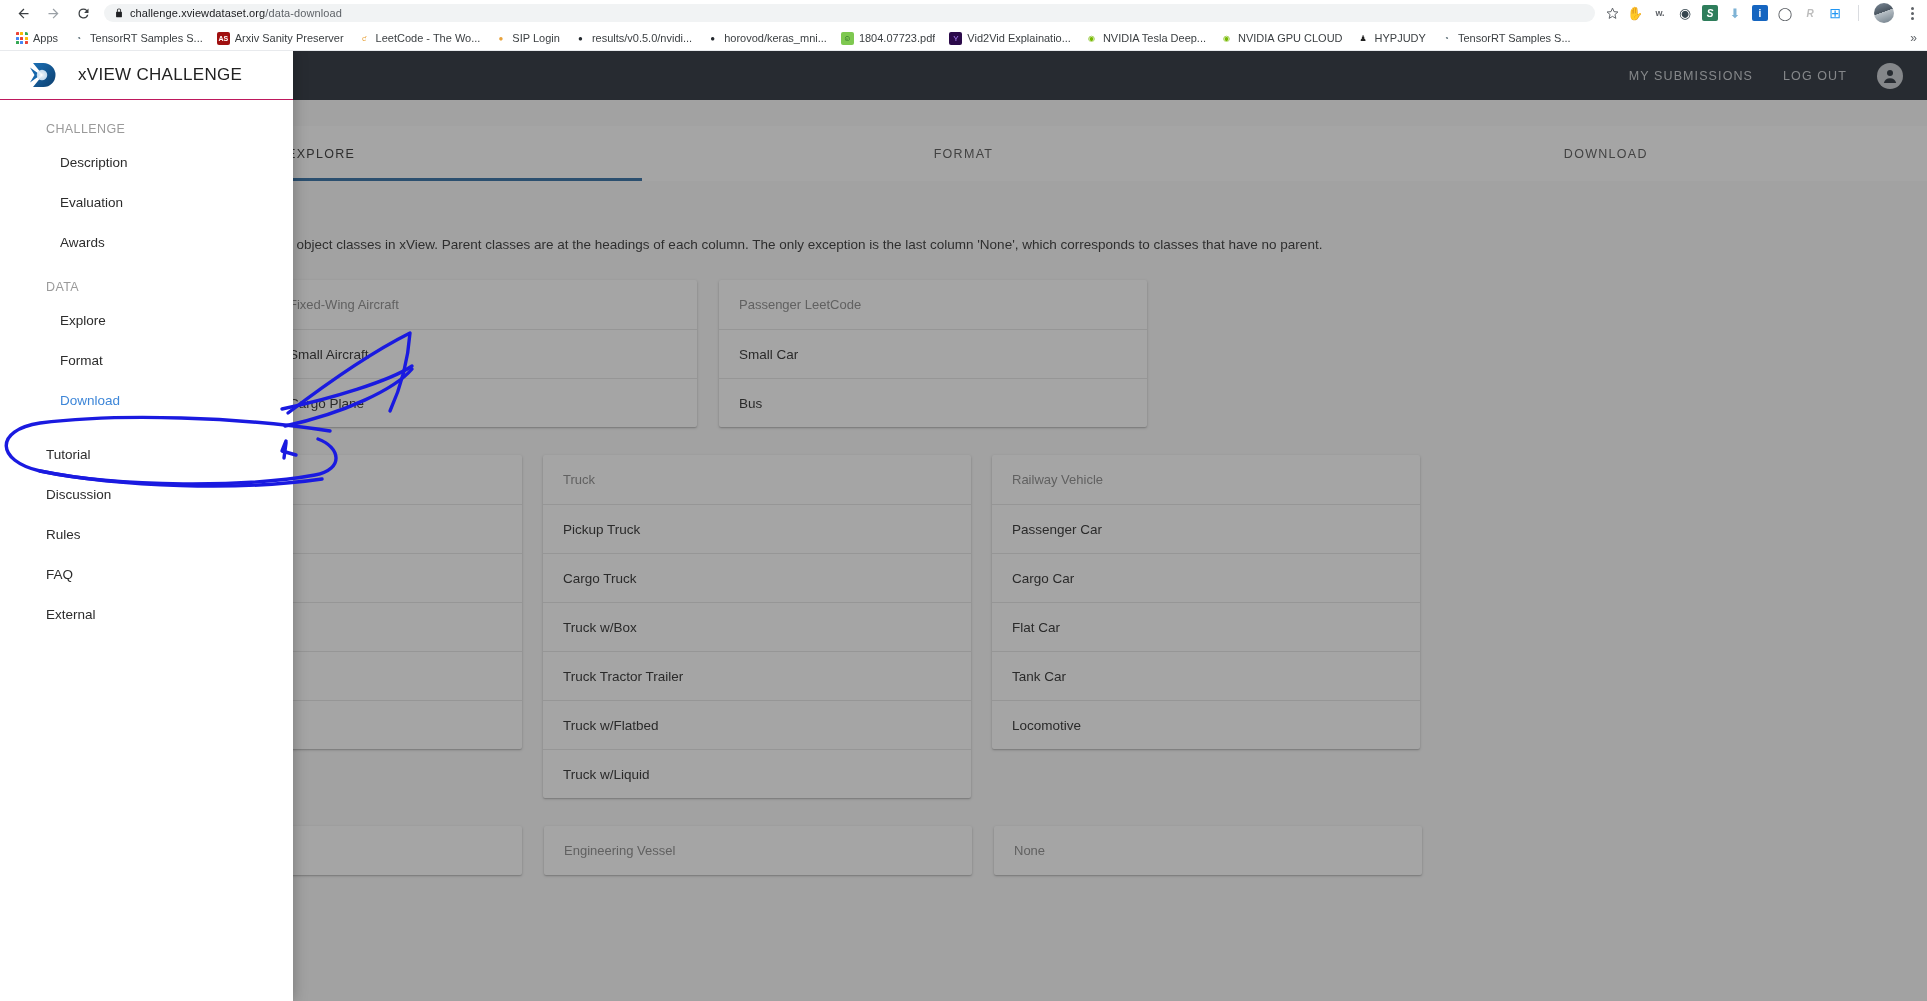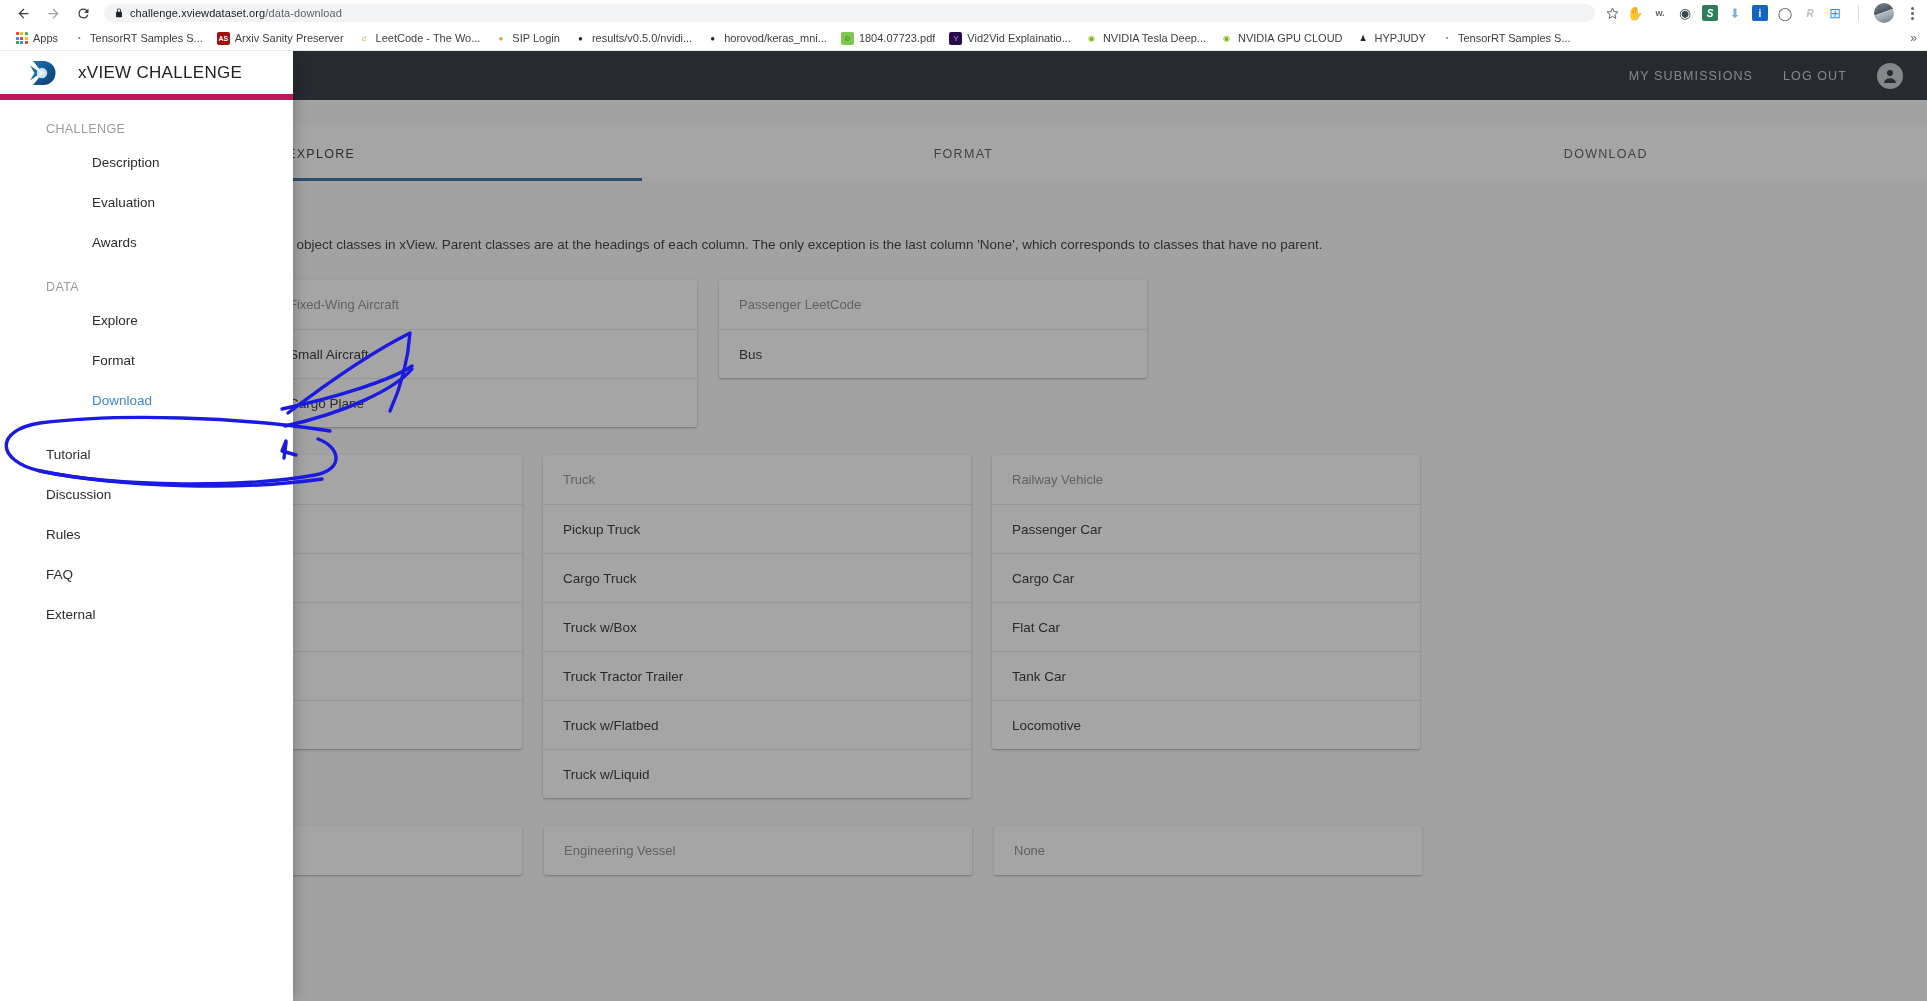--- a/index.html
+++ b/index.html
@@ -115,28 +115,28 @@
     position:absolute; left:0; top:0; width:100%; height:100%;
     background:rgba(40,40,40,.42); z-index:5;
   }
 
   
   #drawer {
     position:absolute; left:0; top:0; width:293px; height:100%;
     background:#ffffff; z-index:7; box-shadow:0 0 14px rgba(0,0,0,.28);
   }
   #drawer-brand { height:49px; display:flex; align-items:center; gap:18px;
-                  padding-left:24px; border-bottom:6px solid #be185d; }
+                  padding-left:24px; border-bottom:1px solid #be185d; }
   #brand-text { font-size:17px; color:#222; letter-spacing:.3px; }
   #logo-mark { width:36px; height:36px; position:relative; flex:0 0 auto; }
 
   .nav-group-label { font-size:12.5px; color:#9a9a9a; padding:18px 0 6px 46px; letter-spacing:.4px; }
   .nav-item { height:40px; display:flex; align-items:center; font-size:13.5px;
               color:#2c2c2c; cursor:pointer; }
-  .nav-item.sub { padding-left:92px; }
+  .nav-item.sub { padding-left:60px; }
   .nav-item.top { padding-left:46px; }
   .nav-item.active { color:#3d86d8; }
   #nav-list { padding-top:4px; }
 
   
   #annotation { position:absolute; left:0; top:0; width:1927px; height:950px;
                 z-index:9; pointer-events:none; }
 </style>
 </head>
 <body>
@@ -290,20 +290,21 @@
       <div id="page-desc">Parent and child denominations for all 60 object classes in xView. Parent classes are at the headings of each column. The only exception is the last column 'None', which corresponds to classes that have no parent.</div>
       <div id="card-rows">
           <div class="card-row row1">
             <div class="card">
               <div class="card-head">Fixed-Wing Aircraft</div>
               <div class="card-item">Small Aircraft</div>
               <div class="card-item">Cargo Plane</div>
             </div>
             <div class="card">
               <div class="card-head">Passenger LeetCode</div>
+              <div class="card-item">Small Car</div>
               <div class="card-item">Bus</div>
             </div>
           </div>
           <div class="card-row row2">
             <div class="card">
               <div class="card-head">Building</div>
               <div class="card-item">Hut/Tent</div>
               <div class="card-item">Shed</div>
               <div class="card-item">Aircraft Hangar</div>
               <div class="card-item">Damaged Building</div>

